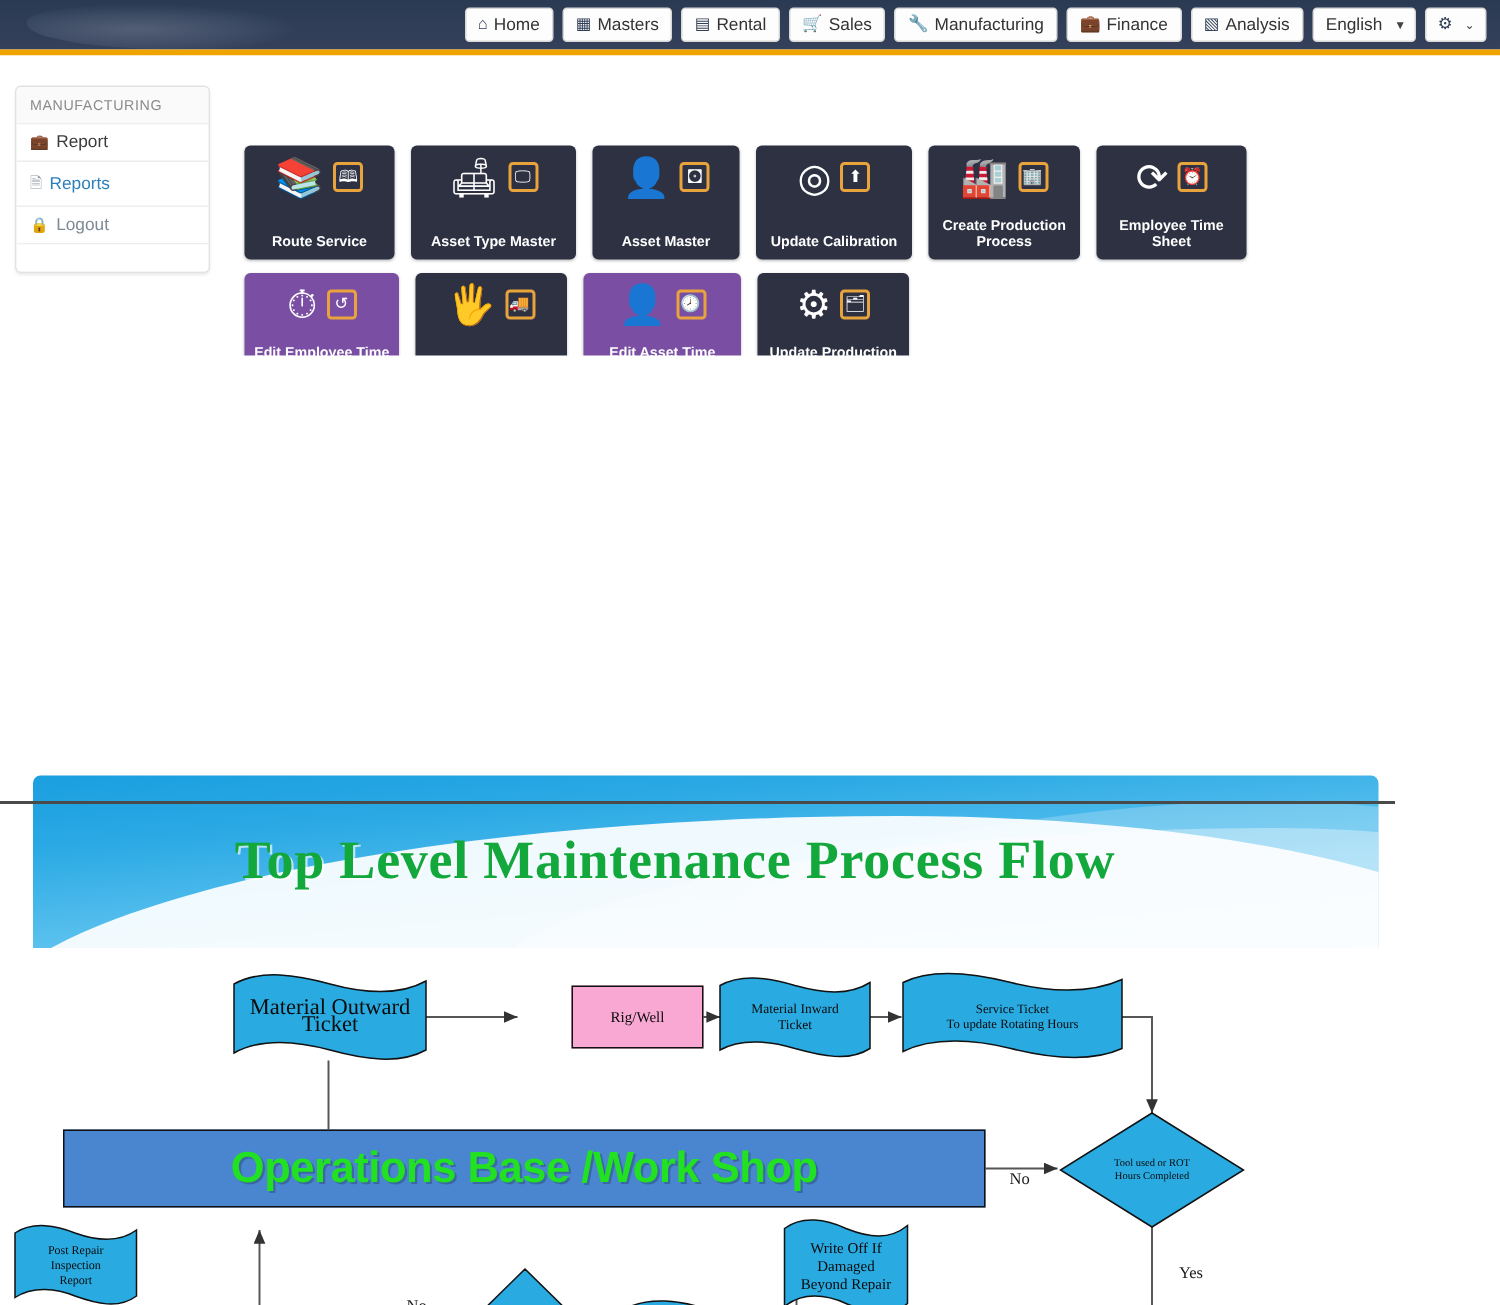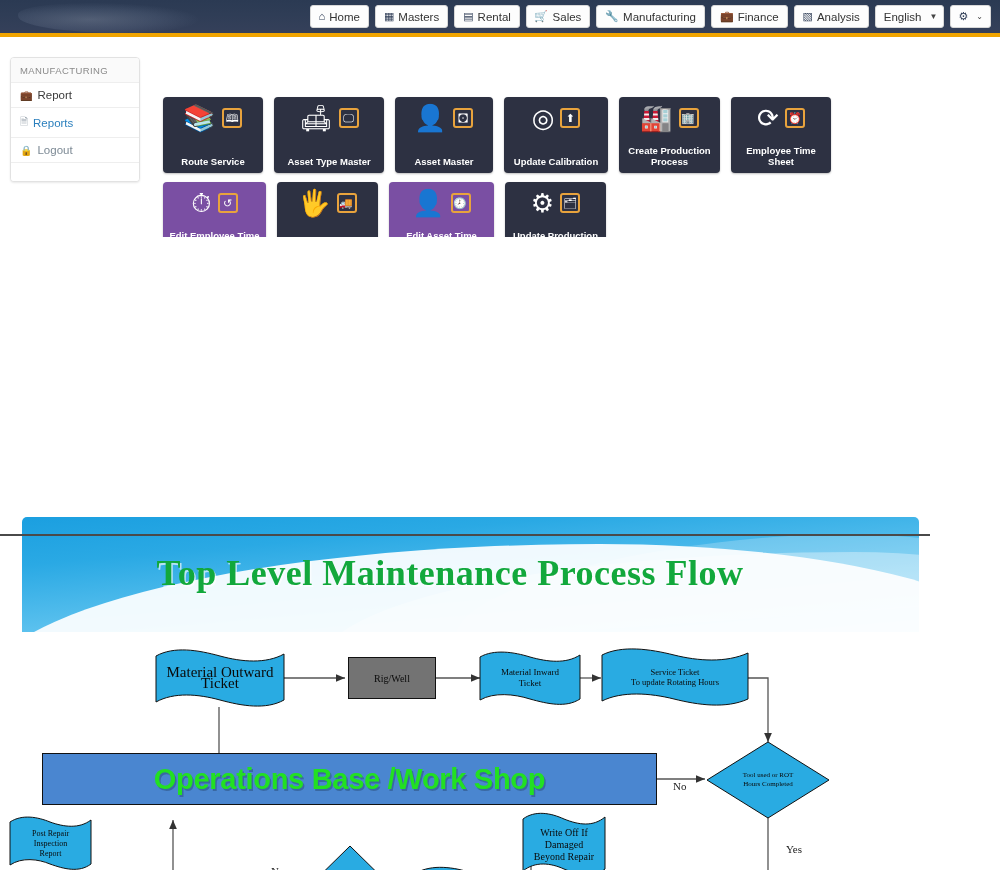--- a/index.html
+++ b/index.html
@@ -123,23 +123,23 @@
   
   #shapes{ position:absolute; left:0; top:0; width:1000px; height:870px; }
   .node{ position:absolute; z-index:3; }
   .wrap{ position:absolute; z-index:3; }
   .wrap > svg{ display:block; overflow:visible; }
   .wrap .txt{
     position:absolute; inset:0; display:flex; align-items:center; justify-content:center;
     text-align:center; font-family:"Liberation Serif", serif; color:#0a0a0a; pointer-events:none;
   }
   .rect{
-    background:#737373; border:1px solid #111;
+    background:#f9a8d4; border:1px solid #111;
     display:flex; align-items:center; justify-content:center; text-align:center;
-    font-family:"Liberation Serif", serif; color:#0a0a0a;
+    font-family:"Liberation Serif", serif; color:#0a0a0a;margin-left:33px;
   }
 
   .lbl{
     position:absolute; z-index:4; font-family:"Liberation Serif", serif;
     font-size:11px; color:#1a1a1a;
   }
 
   #bannerbox{
     position:absolute; left:42px; top:516px; width:615px; height:52px;
     background:#4a86d0; border:1px solid #111; z-index:3;

